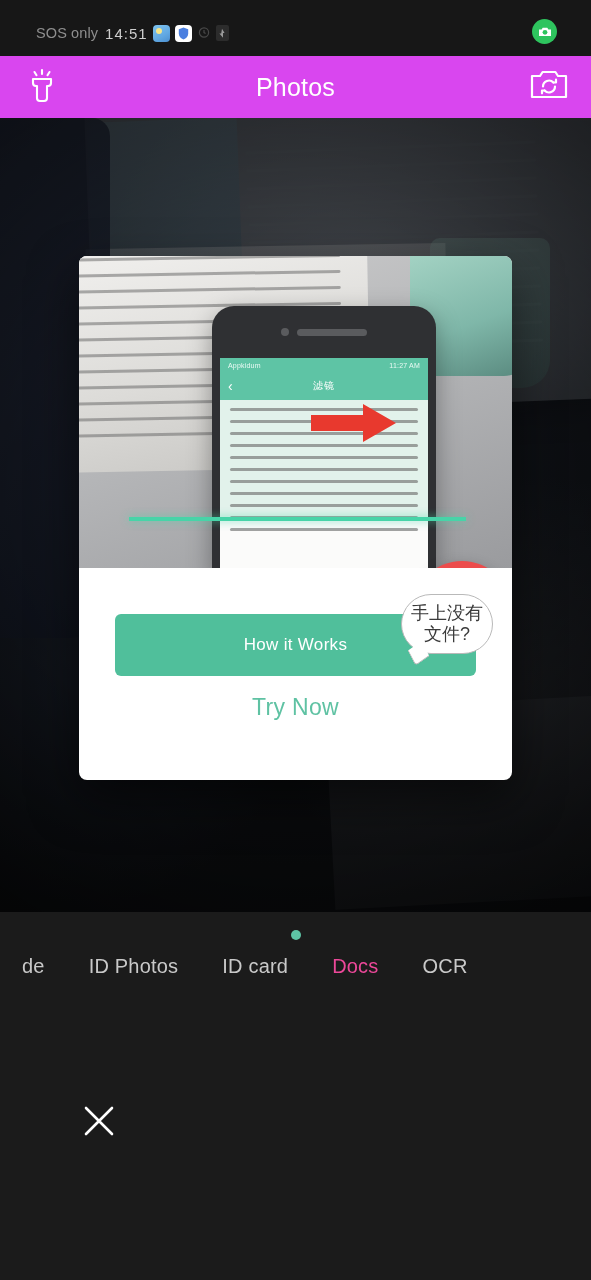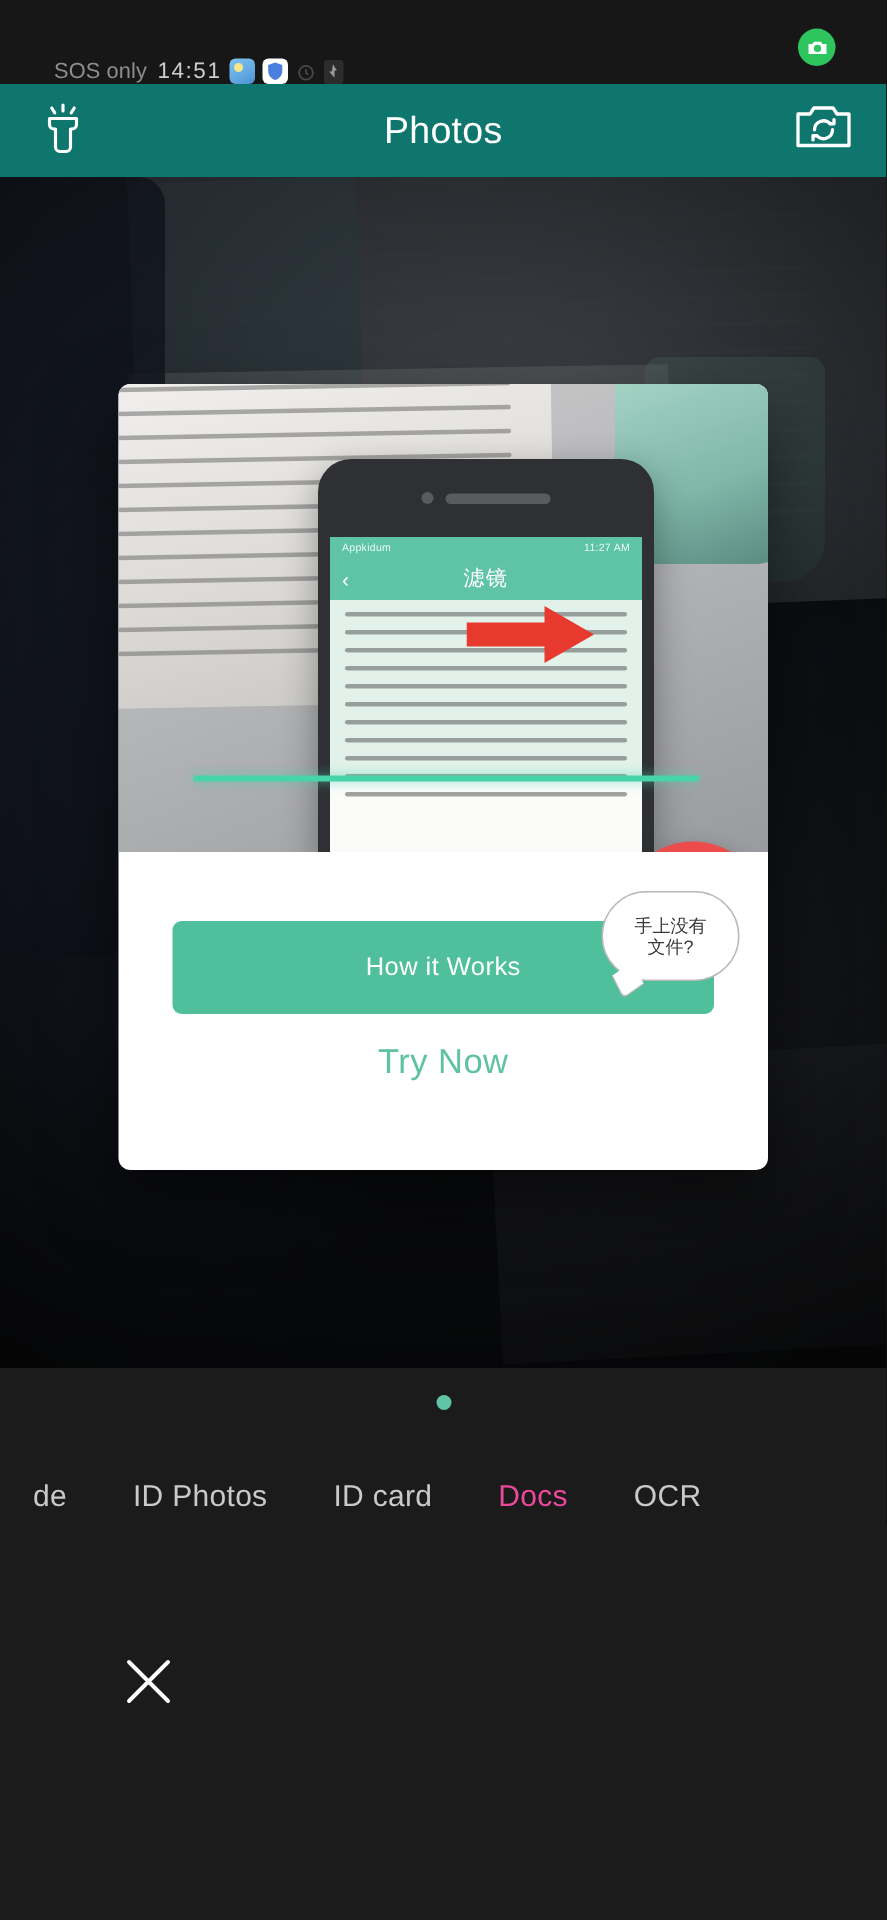--- a/index.html
+++ b/index.html
@@ -24,23 +24,22 @@
   .status-bar {
     position: absolute;
     top: 0; left: 0;
     width: 591px;
     height: 56px;
     background: #171717;
     z-index: 40;
   }
   .status-left {
     position: absolute;
-    left: 36px; top: 39px;
-    display: flex;
-    align-items: center;
+    left: 36px; top: 25px;
+    display: flex;
     gap: 5px;
   }
   .sos-text {
     color: #8e8e8e;
     font-size: 14.5px;
     letter-spacing: 0.1px;
     white-space: nowrap;
   }
   .clock-text {
     color: #cdcdcd;
@@ -91,21 +90,21 @@
     display: flex;
     align-items: center;
     justify-content: center;
   }
 
   
   .topbar {
     position: absolute;
     top: 56px; left: 0;
     width: 591px; height: 62px;
-    background: #0f766e;
+    background: #d946ef;
     display: flex;
     align-items: center;
     justify-content: space-between;
     padding: 0 18px;
     z-index: 40;
   }
   .topbar-title {
     position: absolute;
     left: 0; right: 0;
     text-align: center;
@@ -339,21 +338,21 @@
   }
   .phone-navbar .back {
     position: absolute;
     left: 8px;
     color: #ffffff;
     font-size: 14px;
     line-height: 1;
   }
   .phone-navbar .t {
     color: #ffffff;
-    font-size: 14px;
+    font-size: 10px;
     letter-spacing: 1px;
   }
   .phone-doc {
     position: relative;
     height: 174px;
     background: #fbfbfa;
     padding: 8px 10px;
   }
   .phone-doc-highlight {
     position: absolute;
@@ -441,21 +440,21 @@
     border-radius: 34px;
     display: flex;
     flex-direction: column;
     align-items: center;
     justify-content: center;
     z-index: 4;
     line-height: 1.18;
   }
   .speech-bubble span {
     color: #3a3a3a;
-    font-size: 12px;
+    font-size: 18px;
     white-space: nowrap;
   }
   .speech-bubble::after {
     content: "";
     position: absolute;
     left: 8px; bottom: -9px;
     width: 16px; height: 16px;
     background: #ffffff;
     border-left: 1.5px solid #b9b9b9;
     border-bottom: 1.5px solid #b9b9b9;
@@ -486,21 +485,21 @@
   .page-dot {
     position: absolute;
     left: 50%; top: 18px;
     transform: translateX(-50%);
     width: 10px; height: 10px;
     border-radius: 50%;
     background: #5ec4a5;
   }
   .mode-strip {
     position: absolute;
-    left: 0; top: 60px;
+    left: 0; top: 28px;
     width: 476px;
     height: 52px;
     display: flex;
     align-items: center;
     overflow: hidden;
     white-space: nowrap;
     text-align: right;
   }
   .mode-item {
     flex: 0 0 auto;

